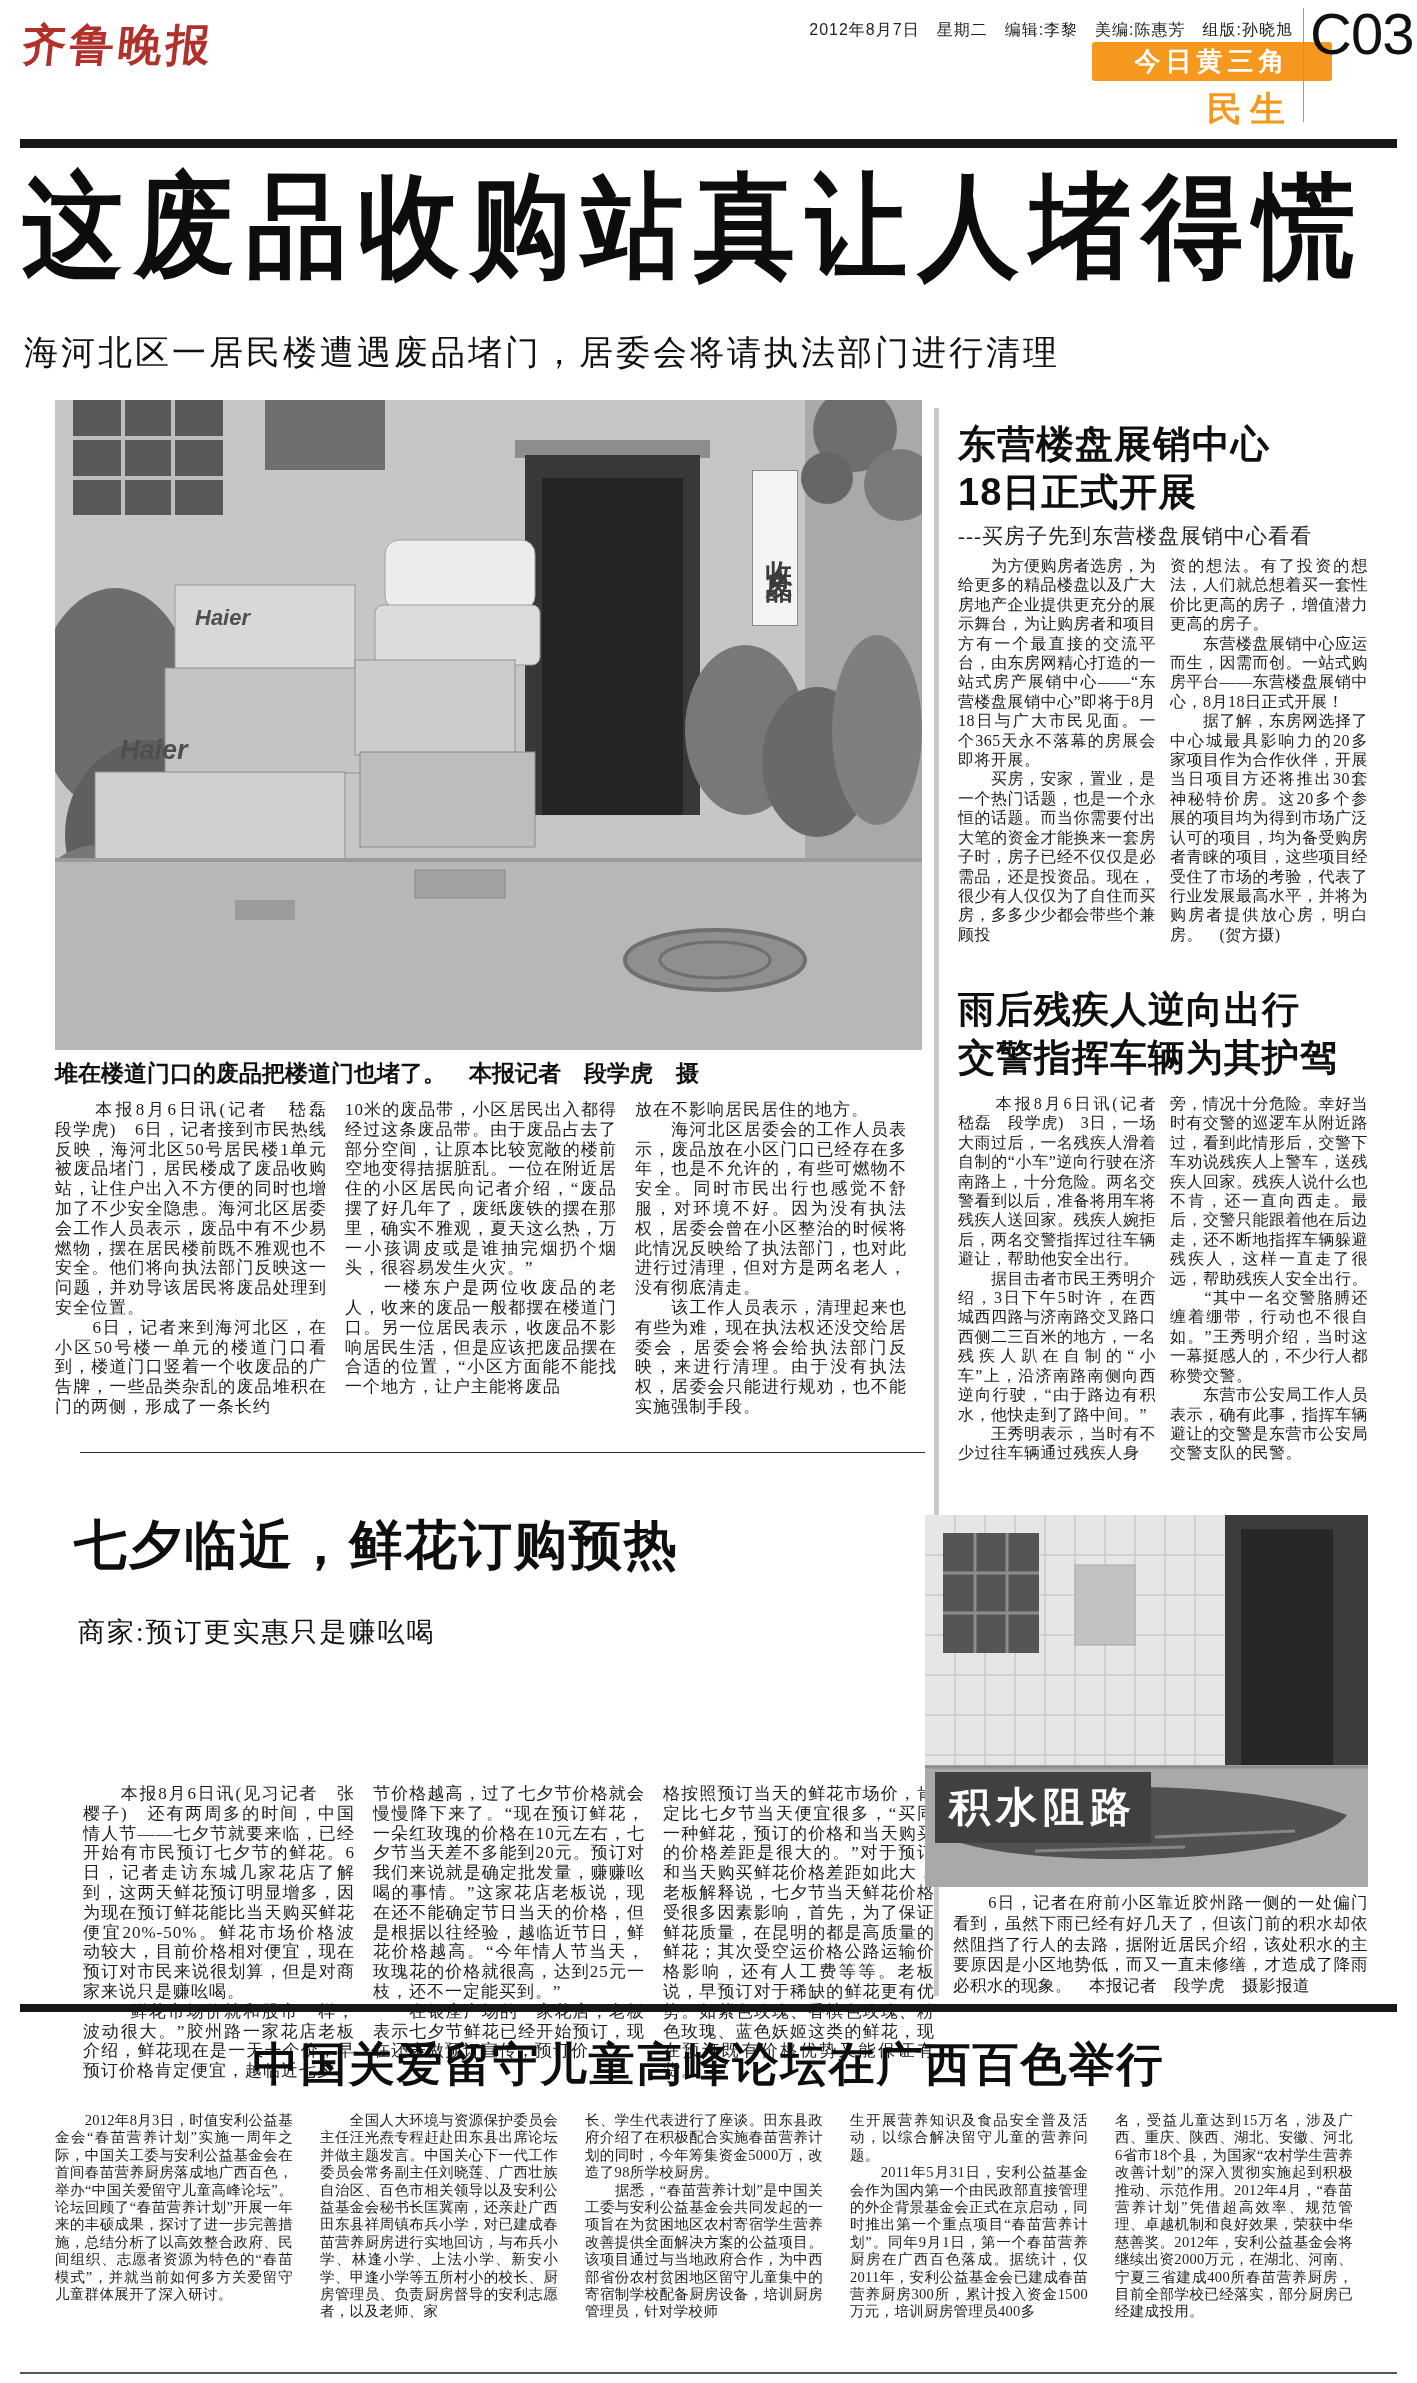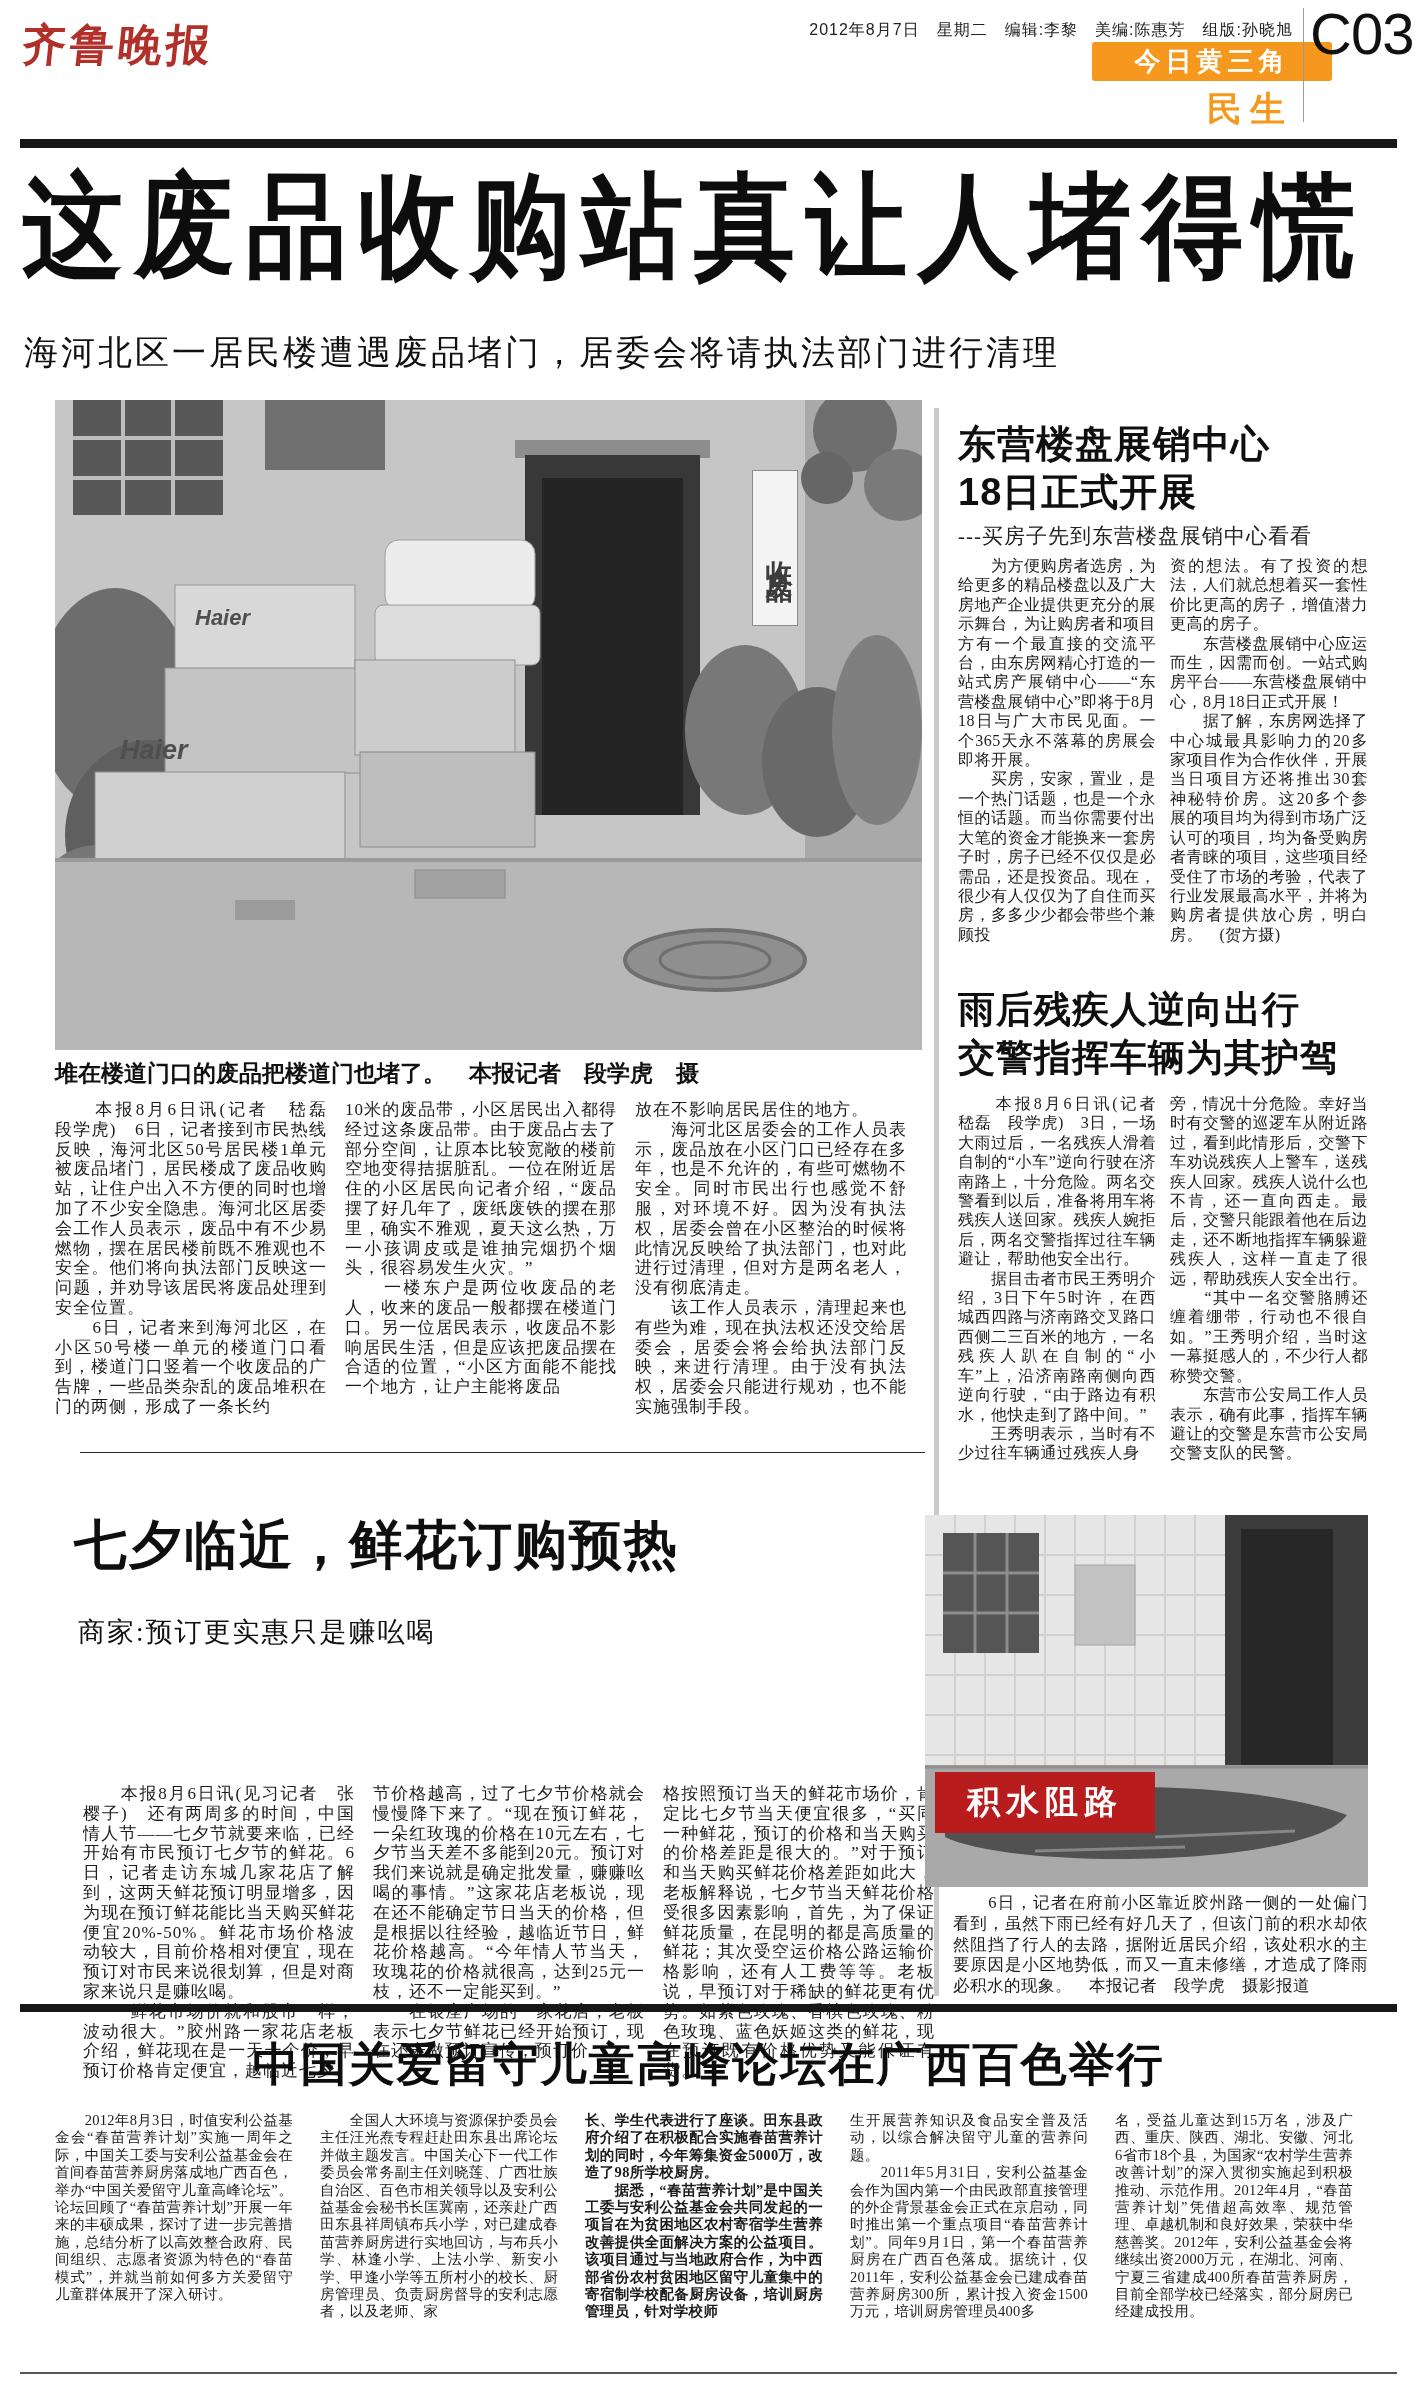--- a/index.html
+++ b/index.html
@@ -52,29 +52,29 @@
   .trcol{top:1094px;width:198px;height:404px;font-size:16px;line-height:19.4px;letter-spacing:0.5px;}
   #trcol0{left:958px;} #trcol1{left:1170px;}
   
   #flower-rule{left:80px;top:1452px;width:845px;height:1px;background:#2a2a2a;}
   #fl-title{left:74px;top:1510px;font-size:53px;letter-spacing:2px;}
   #fl-sub{left:78px;top:1614px;font-size:27px;letter-spacing:2px;color:#111;}
   .flcol{top:1784px;width:272px;height:350px;font-size:17px;line-height:19.8px;letter-spacing:1px;margin-left:28px;}
   #flcol0{left:55px;} #flcol1{left:345px;} #flcol2{left:635px;}
   
   #photo2{left:925px;top:1515px;width:443px;height:372px;}
-  #wl-label{left:935px;top:1772px;background:#b91c1c;color:#fff;font-size:33px;font-weight:bold;
-        letter-spacing:6px;padding:8px 32px;font-family:"Liberation Sans","DejaVu Sans",sans-serif;}
+  #wl-label{left:935px;top:1772px;background:#404040;color:#fff;font-size:41px;font-weight:bold;
+        letter-spacing:6px;padding:8px 14px;font-family:"Liberation Sans","DejaVu Sans",sans-serif;}
   #wl-caption{left:953px;top:1893px;width:415px;height:106px;font-size:16.5px;line-height:20.8px;letter-spacing:0.5px;}
   
   #rule-bottom{left:20px;top:2004px;width:1377px;height:8px;}
   #forum-title{left:0;top:2034px;width:1417px;text-align:center;font-size:46px;font-weight:800;
         color:#0d0d0d;font-family:"Liberation Sans","DejaVu Sans",sans-serif;letter-spacing:2px;}
   .fmcol{top:2112px;width:238px;height:254px;font-size:14.5px;line-height:17.4px;letter-spacing:0.3px;}
-  #fmcol0{left:55px;} #fmcol1{left:320px;} #fmcol2{left:585px;font-weight:bold;} #fmcol3{left:850px;} #fmcol4{left:1115px;}
+  #fmcol0{left:55px;} #fmcol1{left:320px;} #fmcol2{left:585px;} #fmcol3{left:850px;} #fmcol4{left:1115px;}
   #hairline-bottom{left:20px;top:2372px;width:1377px;height:2px;background:#555;}
 </style>
 </head>
 <body>
 
 <div class="page">
 
   <div class="abs" id="logo">齐鲁晚报</div>
   <div class="abs" id="dateline">2012年8月7日　星期二　编辑:李黎　美编:陈惠芳　组版:孙晓旭</div>
   <div class="abs" id="badge">今日黄三角</div>

